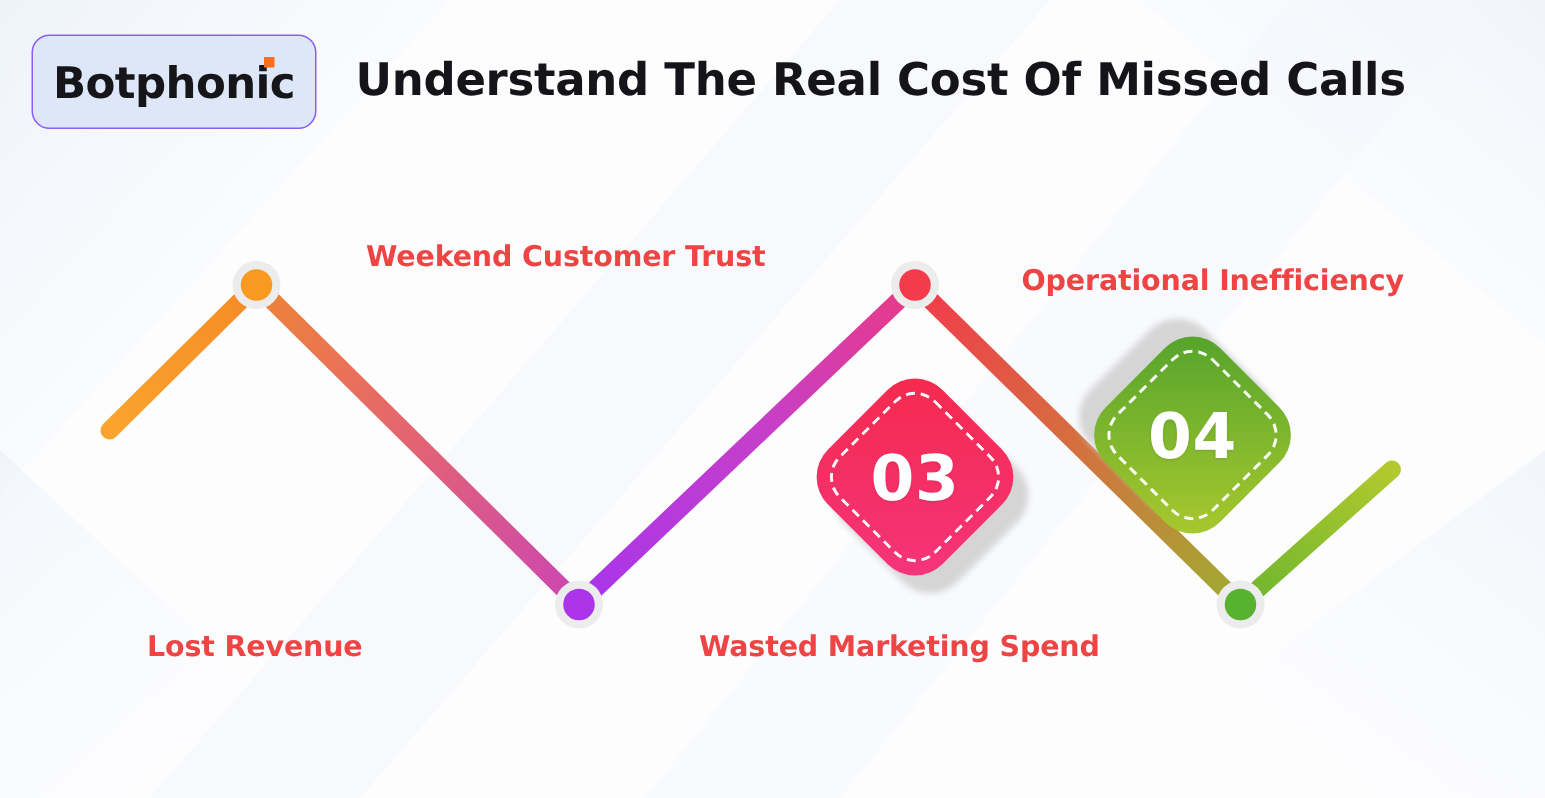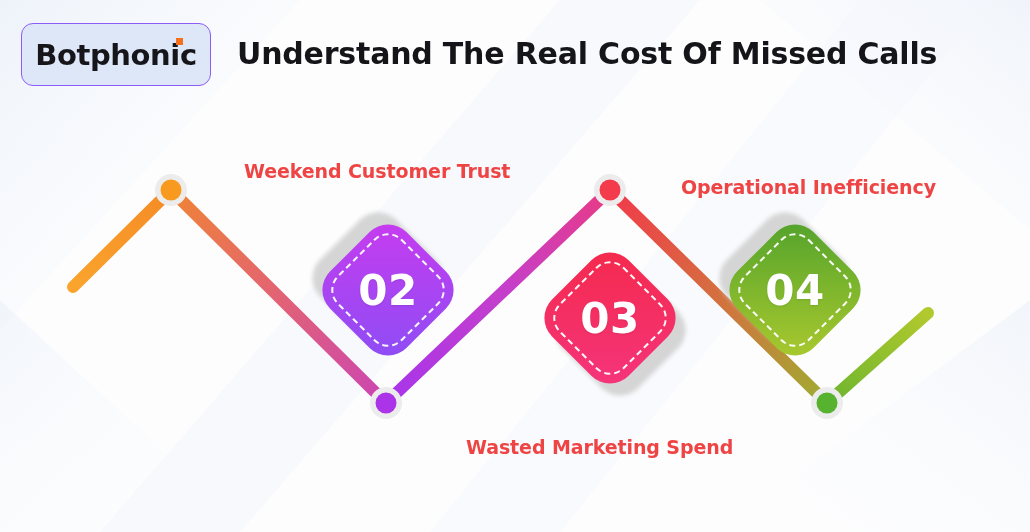--- a/index.html
+++ b/index.html
@@ -139,27 +139,20 @@
     <line x1="171" y1="190" x2="386" y2="403" stroke="url(#seg1)" stroke-width="12" stroke-linecap="round"></line>
 
     <line x1="386" y1="403" x2="610" y2="190" stroke="url(#seg2)" stroke-width="12" stroke-linecap="round"></line>
 
     <line x1="610" y1="190" x2="827" y2="403" stroke="url(#seg3)" stroke-width="12" stroke-linecap="round"></line>
 
     <line x1="827" y1="403" x2="928" y2="313" stroke="url(#seg4)" stroke-width="12" stroke-linecap="round"></line>
   </svg>
 
 
-  <div class="diamond-wrap" style="left:313px;top:215px;">
-    <div class="dia-shadow" style="left:11px;top:9px;"></div>
-    <div class="dia-body" style="left:21px;top:21px;background:linear-gradient(135deg,#c93bef 0%,#8b4ef5 100%);">
-      <div class="dia-dash"></div>
-    </div>
-    <div class="dia-num">02</div>
-  </div>
 
   <div class="diamond-wrap" style="left:535px;top:243px;text-decoration:underline;">
     <div class="dia-shadow" style="left:31px;top:33px;"></div>
     <div class="dia-body" style="left:21px;top:21px;background:linear-gradient(135deg,#f4294a 0%,#f5357e 100%);">
       <div class="dia-dash"></div>
     </div>
     <div class="dia-num">03</div>
   </div>
 
   <div class="diamond-wrap" style="left:720px;top:215px;">
@@ -182,17 +175,18 @@
     <g>
       <circle cx="610" cy="190" r="16" fill="#ececec"></circle>
       <circle cx="610" cy="190" r="10.5" fill="#f33b4c"></circle>
     </g>
     <g>
       <circle cx="827" cy="403" r="16" fill="#ececec"></circle>
       <circle cx="827" cy="403" r="10.5" fill="#57b22f"></circle>
     </g>
   </svg>
 
+  <div class="step-label" style="left:98px;top:420px;">Lost Revenue</div>
   <div class="step-label" style="left:244px;top:160px;">Weekend Customer Trust</div>
-  <div class="step-label" style="left:466px;top:436px;">Wasted Marketing Spend</div>
+  <div class="step-label" style="left:466px;top:420px;">Wasted Marketing Spend</div>
   <div class="step-label" style="left:681px;top:160px;margin-top:16px;">Operational Inefficiency</div>
 
 </div>
 
 </body></html>

